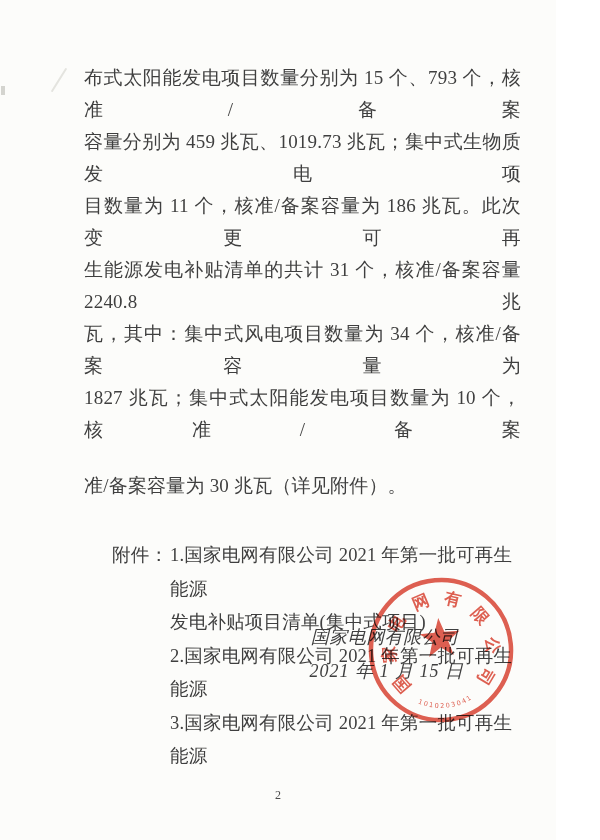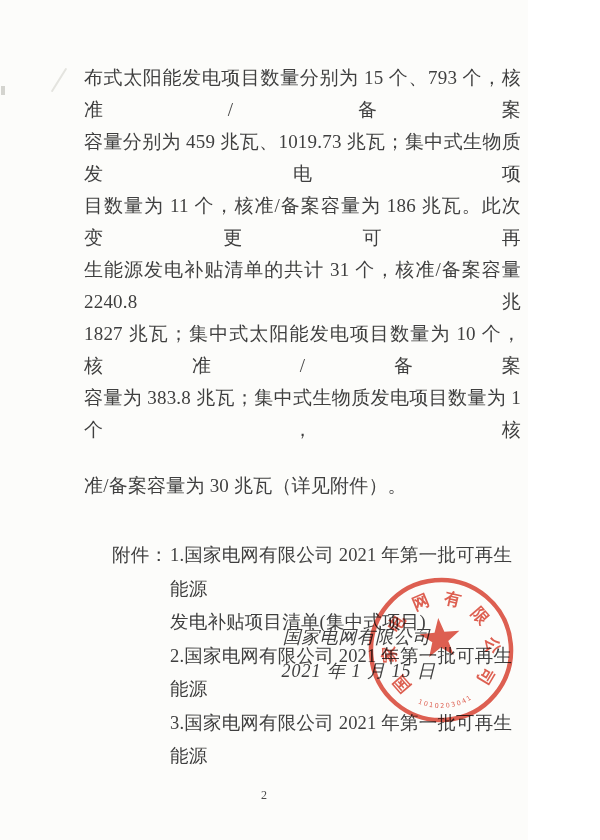--- a/index.html
+++ b/index.html
@@ -8,20 +8,21 @@
     --page-bg:#fcfcfa;
   }
   html,body{margin:0;padding:0;background:#ffffff;}
   .page{
     position:relative;
     width:528px;height:840px;
     background:var(--page-bg);
     overflow:hidden;
     font-family:"Liberation Serif","DejaVu Serif",serif;
     color:var(--text-color);
+    padding-left:28px;
   }
   .content{
     position:absolute;
     left:84px;top:62px;width:437px;
   }
   .body-line{
     font-size:19px;
     line-height:32px;
     text-align:justify;
     text-align-last:justify;
@@ -121,22 +122,22 @@
 <div class="page">
 
   <div class="scan-artifact"></div>
   <div class="scan-speck"></div>
 
   <div class="content">
     <div class="body-line">布式太阳能发电项目数量分别为 15 个、793 个，核准/备案</div>
     <div class="body-line">容量分别为 459 兆瓦、1019.73 兆瓦；集中式生物质发电项</div>
     <div class="body-line">目数量为 11 个，核准/备案容量为 186 兆瓦。此次变更可再</div>
     <div class="body-line">生能源发电补贴清单的共计 31 个，核准/备案容量 2240.8 兆</div>
+    <div class="body-line">瓦，其中：集中式风电项目数量为 34 个，核准/备案容量为</div>
     <div class="body-line">1827 兆瓦；集中式太阳能发电项目数量为 10 个，核准/备案</div>
-    <div class="body-line">容量为 383.8 兆瓦；集中式生物质发电项目数量为 1 个，核</div>
     <div class="body-line last">准/备案容量为 30 兆瓦（详见附件）。</div>
 
     <div class="attachments">
       <div class="att-label">附件：</div>
       <div class="att-items">
         <div>
           <div>1.国家电网有限公司 2021 年第一批可再生能源</div>
           <div>发电补贴项目清单(集中式项目)</div>
         </div>
         <div>

